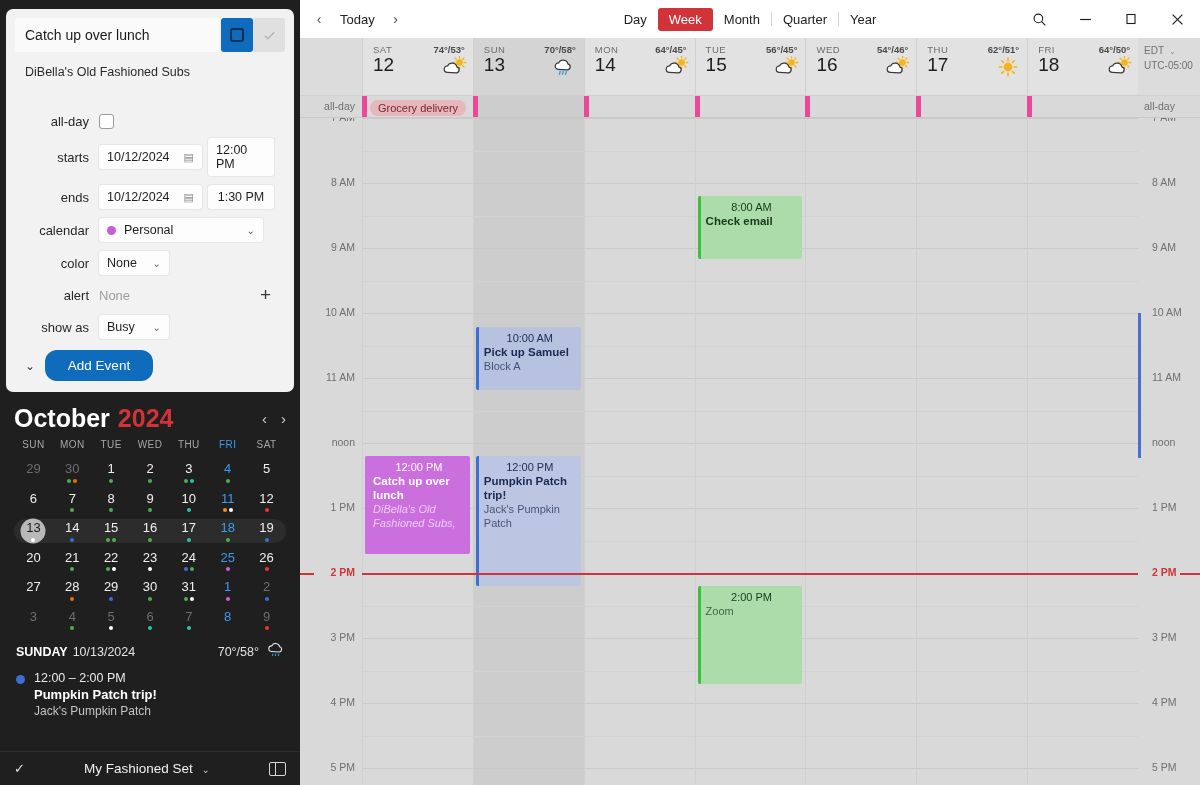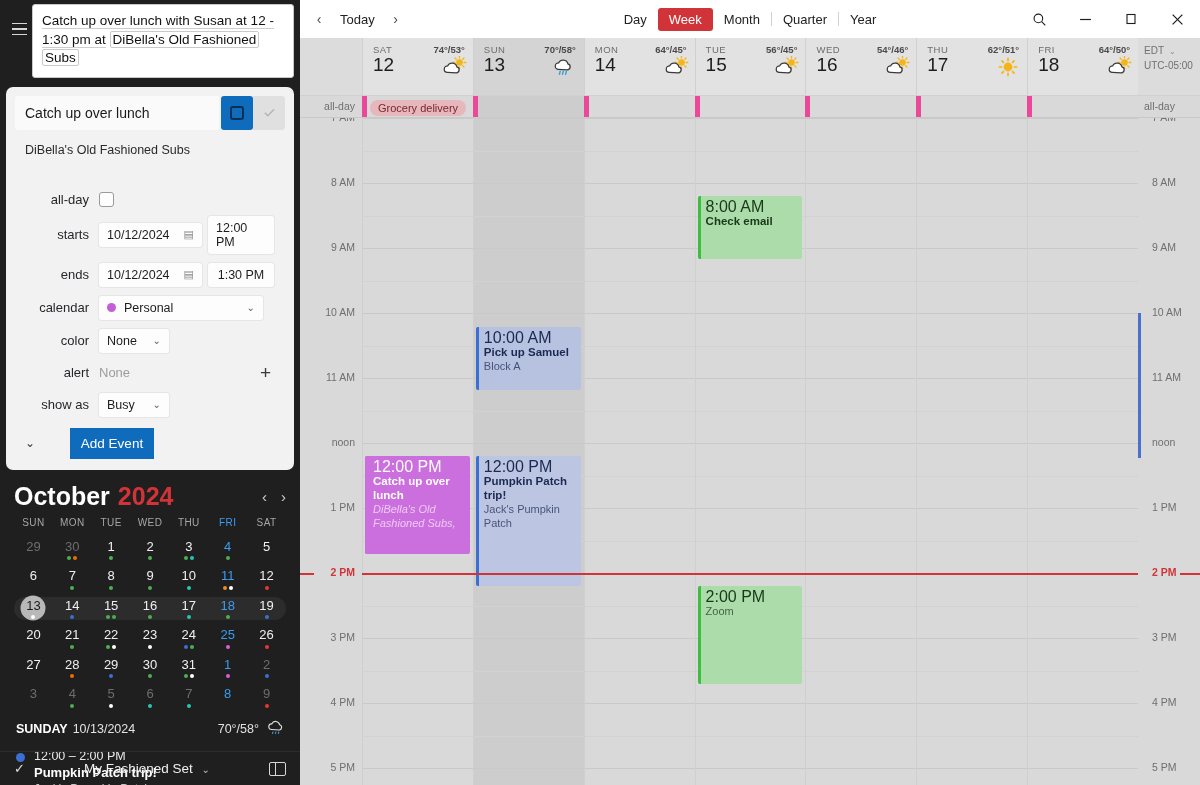--- a/index.html
+++ b/index.html
@@ -91,23 +91,23 @@
   .chev { font-size: 10px; color: #5d5d5d; }
   .alert-none { font-size: 13px; color: #9d9d9d; flex: 1; }
   .plus { font-size: 19px; color: #3a3a3a; cursor: pointer; margin-right: 14px; }
   .bottom-row {
     display: flex; align-items: center; margin-top: 11px;
   }
   .expand-chev {
     width: 30px; text-align: center; font-size: 12px; color: #3b3b3b; cursor: pointer;
   }
   .add-btn {
-    background: #0f6cbd; color: #fff; border: none; border-radius: 0;
-    padding: 8px 0; width: 84px; font-size: 13.5px; cursor: pointer;
-    font-family: "Liberation Sans", sans-serif; margin-left: 25px;
+    background: #0f6cbd; color: #fff; border: none; border-radius: 12px;
+    padding: 8px 0; width: 108px; font-size: 13.5px; cursor: pointer;
+    font-family: "Liberation Sans", sans-serif; 
   }
 
   
   .mini { padding: 12px 14px 0 14px; }
   .mini-head { display: flex; align-items: center; }
   .mini-month { font-size: 25px; color: #fff; font-weight: bold; }
   .mini-year { font-size: 25px; color: #d13438; font-weight: bold; margin-left: 8px; }
   .mini-nav { margin-left: auto; display: flex; gap: 14px; }
   .mini-nav span { color: #d0d0d0; font-size: 15px; cursor: pointer; }
   .mini-grid {
@@ -283,56 +283,41 @@
   }
 
   .ev {
     position: absolute; left: 2px; right: 3px; border-radius: 2px;
     padding: 4px 5px 4px 8px; overflow: hidden; cursor: pointer;
     font-size: 11.5px; line-height: 14px;
   }
   .ev .bar {
     position: absolute; left: 0; top: 0; bottom: 0; width: 3px;
   }
-  .ev .et { font-size: 16px; }
+  .ev .et { font-size: 11px; text-align: center; }
   .ev .en { font-weight: bold; font-size: 11.5px; }
   .ev .el { font-size: 11px; opacity: .75; }
   .ev.green { background: #addcab; color: #18391a; }
   .ev.green .bar { background: #3fbd3f; }
   .ev.blue { background: #b7c2e0; color: #1b2a52; }
   .ev.blue .bar { background: #3b6fd4; }
   .ev.purple { background: #cb6ede; color: #ffffff; }
   .ev.purple .bar { background: #cb6ede; }
   .ev.purple .el { color: #f0d6f7; opacity: .9; font-style: italic; }
   .ev.bluelight { background: #bcc6e2; color: #1b2a52; }
   .ev.bluelight .bar { background: #3b6fd4; }
   .cam { display: inline-block; margin-left: 5px; vertical-align: -2px; }
 </style>
 </head>
 <body>
 
 <div id="app">
 
   <div id="sidebar">
 
-    <div class="nl-row">
-      <div class="hamburger">
-        <span></span>
-          <span></span>
-          <span></span>
-      </div>
-      <div class="nl-box">
-        <span class="ul">Catch up over lunch with Susan at 12 -</span>
-        <span> </span><br>
-        <span class="ul">1:30 pm at</span>
-        <span> </span>
-        <span class="entity">DiBella's Old Fashioned</span>
-        <span class="entity">Subs</span>
-      </div>
-    </div>
 
     <div class="form-card">
       <div class="title-row">
         <input class="title-input" value="Catch up over lunch" style="">
         <div class="icon-btn-blue">
           <div class="sq"></div>
         </div>
         <div class="icon-btn-grey">
           <svg width="15" height="15" viewBox="0 0 16 16">
             <path d="M3 8.3 L6.2 11.5 L13 4.6" fill="none" stroke="#b5b5b5" stroke-width="1.6"></path>

